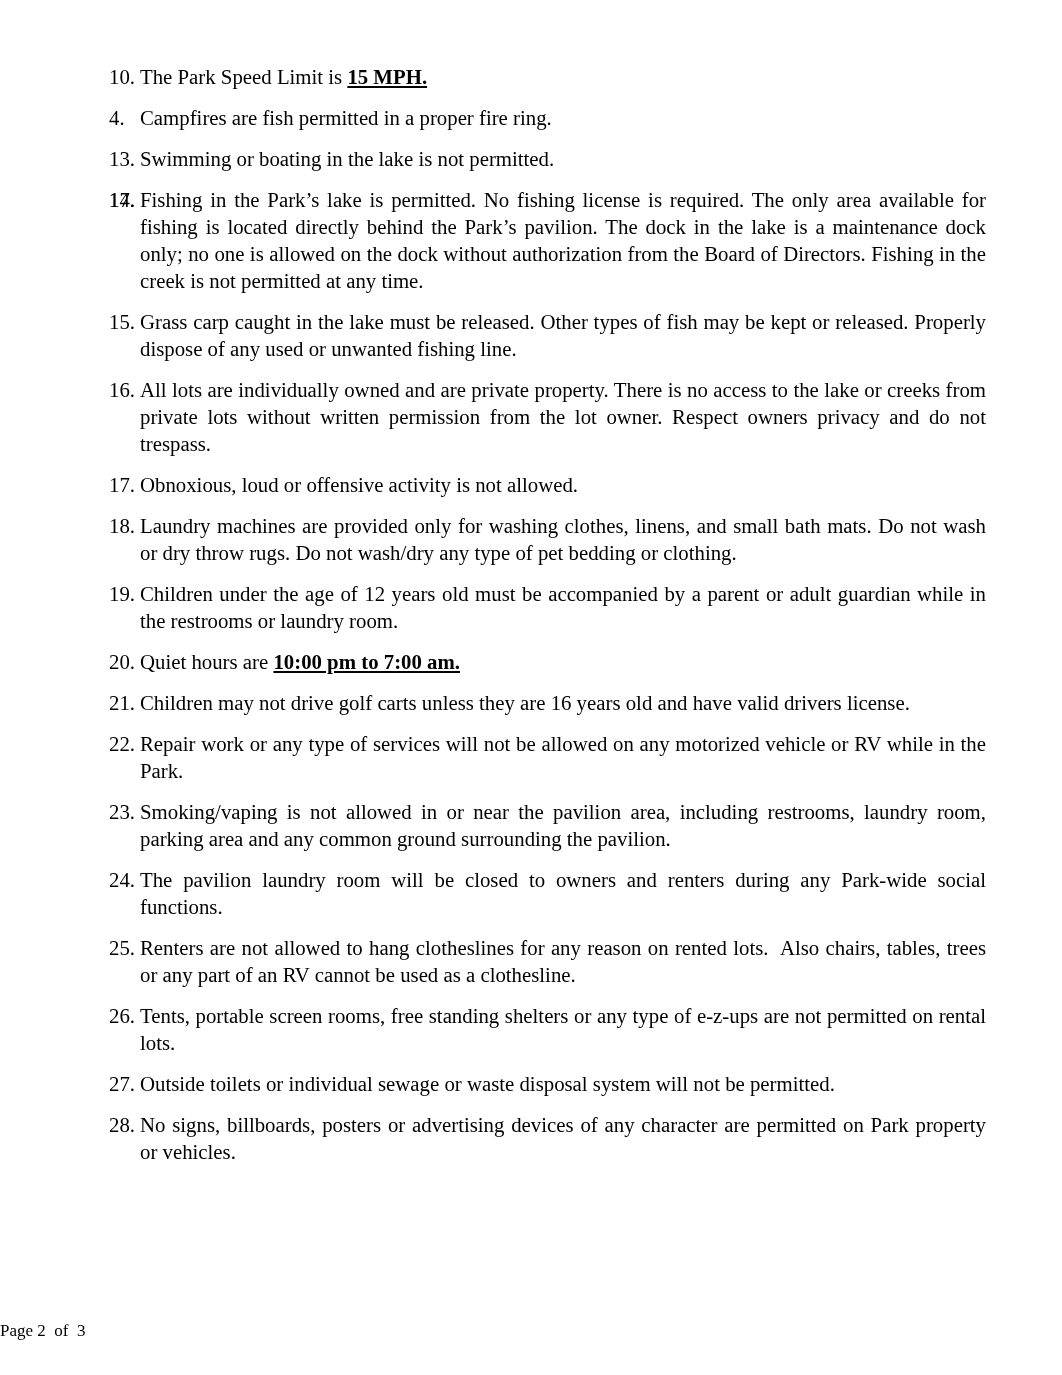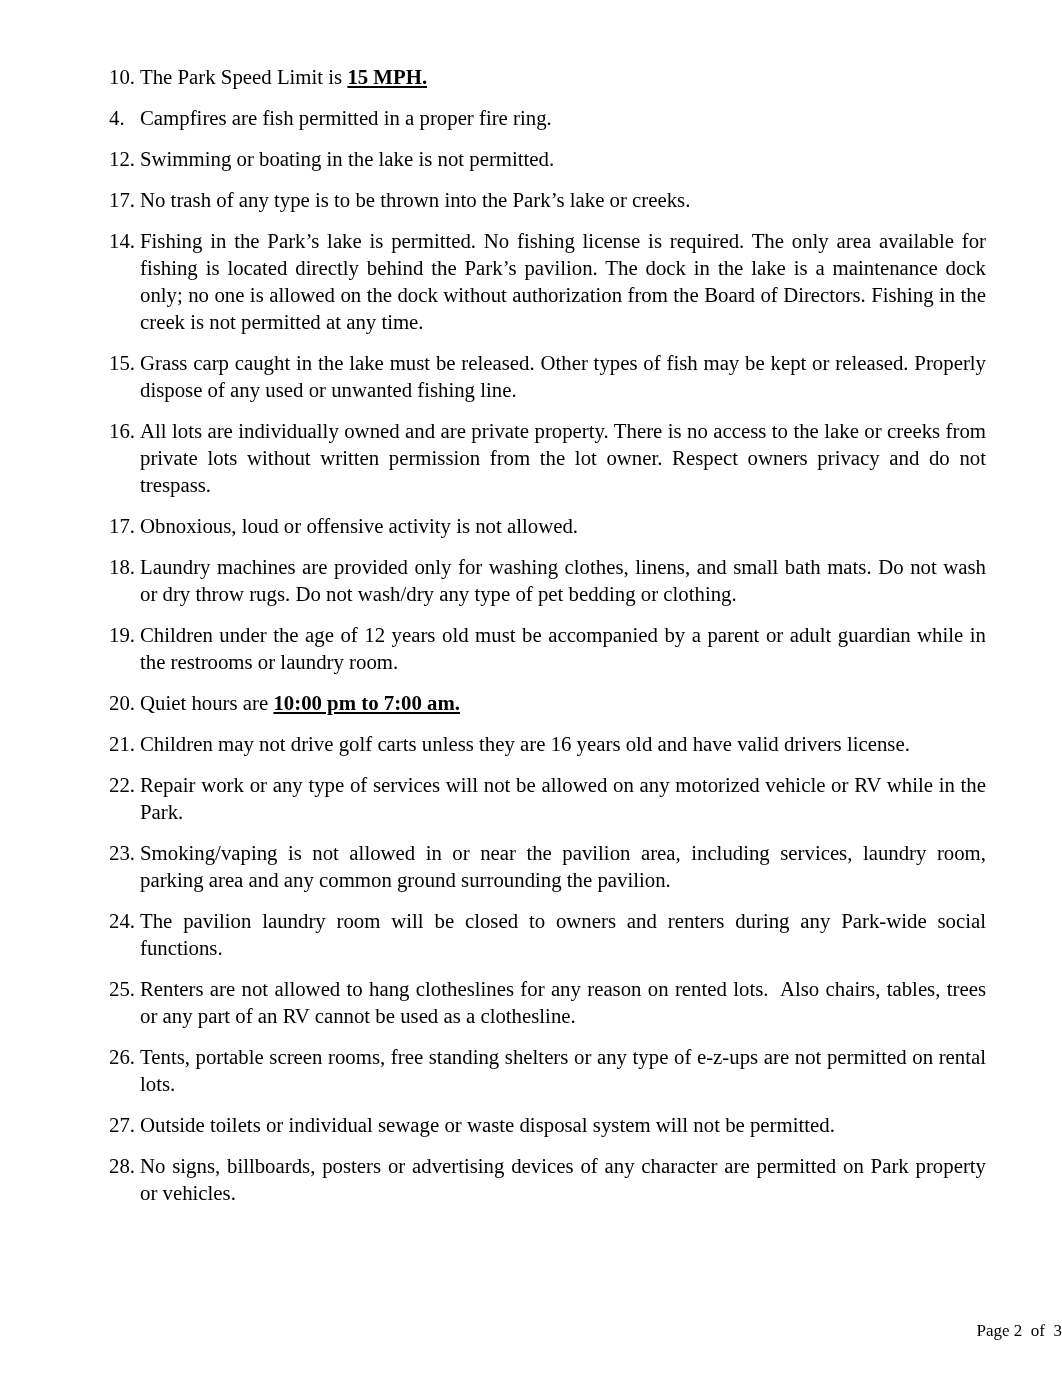--- a/index.html
+++ b/index.html
@@ -37,45 +37,45 @@
   }
   .bold {
     font-weight: bold;
     text-decoration: underline;
   }
   .footer {
     position: absolute;
     left: 0;
     top: 1320px;
     width: 100%;
-    text-align: right;
+    text-align: left;
     font-size: 17px;
     line-height: 22px;
     white-space: pre;
   }
 </style>
 </head>
 <body>
 
 <div class="page">
   <div class="content">
       <div class="item"><span class="num">10.</span><span><span>The Park Speed Limit is </span><span class="bold">15 MPH.</span></span></div>
       <div class="item"><span class="num">4.</span><span><span>Campfires are fish permitted in a proper fire ring.</span></span></div>
-      <div class="item"><span class="num">12.</span><span><span>Swimming or boating in the lake is not permitted.</span></span></div>
-      <div class="item"><span class="num">17.</span><span><span>No trash of any type is to be thrown into the Park’s lake or creeks.</span></span></div>
+      <div class="item"><span class="num">13.</span><span><span>Swimming or boating in the lake is not permitted.</span></span></div>
+      <div class="item"><span class="num">17.</span></div>
       <div class="item"><span class="num">14.</span><span><span>Fishing in the Park’s lake is permitted. No fishing license is required. The only area available for fishing is located directly behind the Park’s pavilion. The dock in the lake is a maintenance dock only; no one is allowed on the dock without authorization from the Board of Directors. Fishing in the creek is not permitted at any time.</span></span></div>
       <div class="item"><span class="num">15.</span><span><span>Grass carp caught in the lake must be released. Other types of fish may be kept or released. Properly dispose of any used or unwanted fishing line.</span></span></div>
       <div class="item"><span class="num">16.</span><span><span>All lots are individually owned and are private property. There is no access to the lake or creeks from private lots without written permission from the lot owner. Respect owners privacy and do not trespass.</span></span></div>
       <div class="item"><span class="num">17.</span><span><span>Obnoxious, loud or offensive activity is not allowed.</span></span></div>
       <div class="item"><span class="num">18.</span><span><span>Laundry machines are provided only for washing clothes, linens, and small bath mats. Do not wash or dry throw rugs. Do not wash/dry any type of pet bedding or clothing.</span></span></div>
       <div class="item"><span class="num">19.</span><span><span>Children under the age of 12 years old must be accompanied by a parent or adult guardian while in the restrooms or laundry room.</span></span></div>
       <div class="item"><span class="num">20.</span><span><span>Quiet hours are </span><span class="bold">10:00 pm to 7:00 am.</span></span></div>
       <div class="item"><span class="num">21.</span><span><span>Children may not drive golf carts unless they are 16 years old and have valid drivers license.</span></span></div>
       <div class="item"><span class="num">22.</span><span><span>Repair work or any type of services will not be allowed on any motorized vehicle or RV while in the Park.</span></span></div>
-      <div class="item"><span class="num">23.</span><span><span>Smoking/vaping is not allowed in or near the pavilion area, including services, laundry room, parking area and any common ground surrounding the pavilion.</span></span></div>
+      <div class="item"><span class="num">23.</span><span><span>Smoking/vaping is not allowed in or near the pavilion area, including restrooms, laundry room, parking area and any common ground surrounding the pavilion.</span></span></div>
       <div class="item"><span class="num">24.</span><span><span>The pavilion laundry room will be closed to owners and renters during any Park-wide social functions.</span></span></div>
       <div class="item"><span class="num">25.</span><span><span>Renters are not allowed to hang clotheslines for any reason on rented lots.&nbsp; Also chairs, tables, trees or any part of an RV cannot be used as a clothesline.</span></span></div>
       <div class="item"><span class="num">26.</span><span><span>Tents, portable screen rooms, free standing shelters or any type of e-z-ups are not permitted on rental lots.</span></span></div>
       <div class="item"><span class="num">27.</span><span><span>Outside toilets or individual sewage or waste disposal system will not be permitted.</span></span></div>
       <div class="item"><span class="num">28.</span><span><span>No signs, billboards, posters or advertising devices of any character are permitted on Park property or vehicles.</span></span></div>
     </div>
   <div class="footer">Page 2  of  3</div>
 </div>
 
 </body></html>

